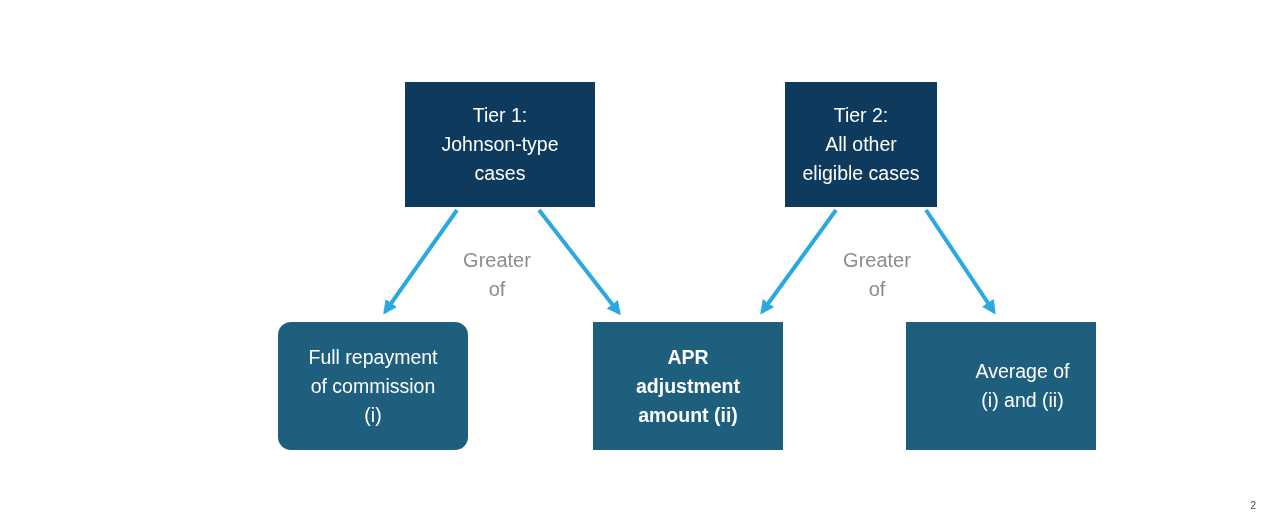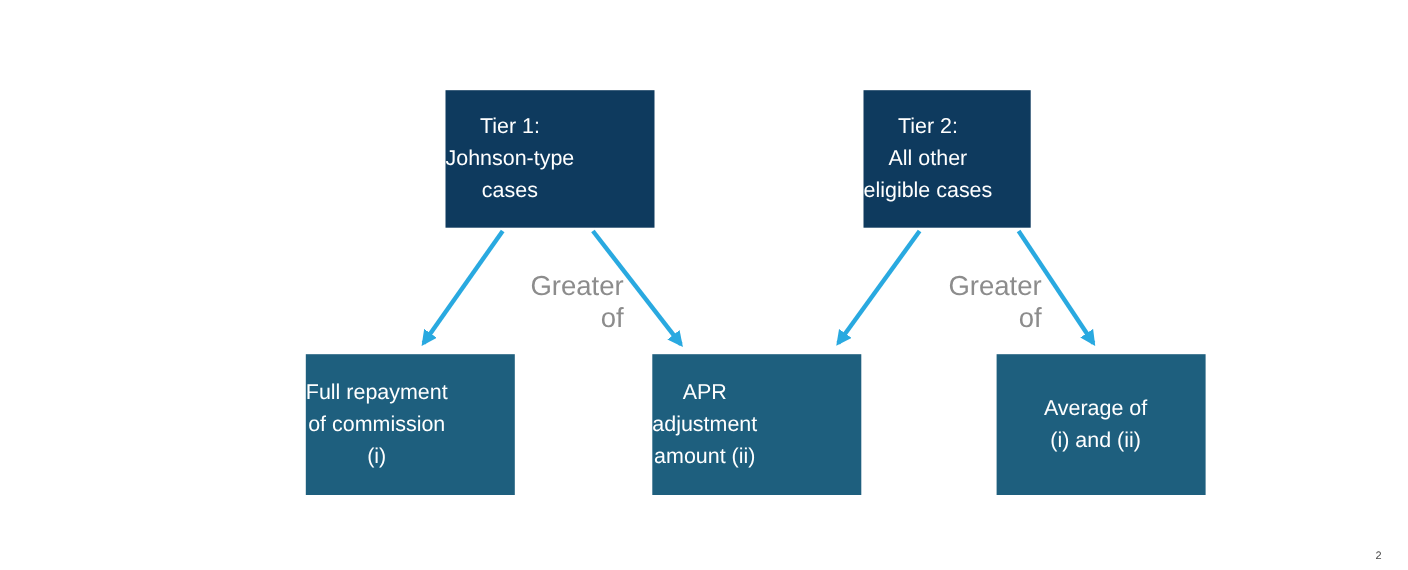--- a/index.html
+++ b/index.html
@@ -20,41 +20,42 @@
     width: 1280px; height: 518px;
     pointer-events: none;
   }
   .arrow { stroke: var(--arrow, #29A9E0); stroke-width: 4; }
   .arrow-fill { fill: var(--arrow, #29A9E0); }
 
   .node {
     position: absolute;
     display: flex;
     align-items: center;
+    justify-content: center;
     text-align: center;
     color: var(--box-text, #ffffff);
     font-size: 19.5px;
     line-height: 29px;
     white-space: pre-line;
   }
   .node.tier { background: var(--tier-box-bg, #0E3A5E); }
   .node.outcome { background: var(--outcome-box-bg, #1E5F7E); }
 
   .node-tier1      { left: 405px; top: 82px;  width: 190px; height: 125px; }
   .node-tier2      { left: 785px; top: 82px;  width: 152px; height: 125px; }
-  .node-commission { left: 278px; top: 322px; width: 190px; height: 128px; }
-  .node-apr        { left: 593px; top: 322px; width: 190px; height: 128px; }
+  .node-commission { left: 278px; top: 322px; width: 190px; height: 128px; border-radius: 13px; }
+  .node-apr        { left: 593px; top: 322px; width: 190px; height: 128px; font-weight: bold; }
   .node-average    { left: 906px; top: 322px; width: 190px; height: 128px; padding-left: 43px; }
 
   .edge-label {
     position: absolute;
     width: 140px;
-    text-align: right;
+    text-align: center;
     color: var(--edge-label-text, #8C8C8C);
-    font-size: 25px;
+    font-size: 20px;
     line-height: 29px;
     white-space: pre-line;
   }
   .edge-label-tier1 { left: 427px; top: 246px; }
   .edge-label-tier2 { left: 807px; top: 246px; }
 
   .page-number {
     position: absolute;
     right: 24px;
     bottom: 7px;

